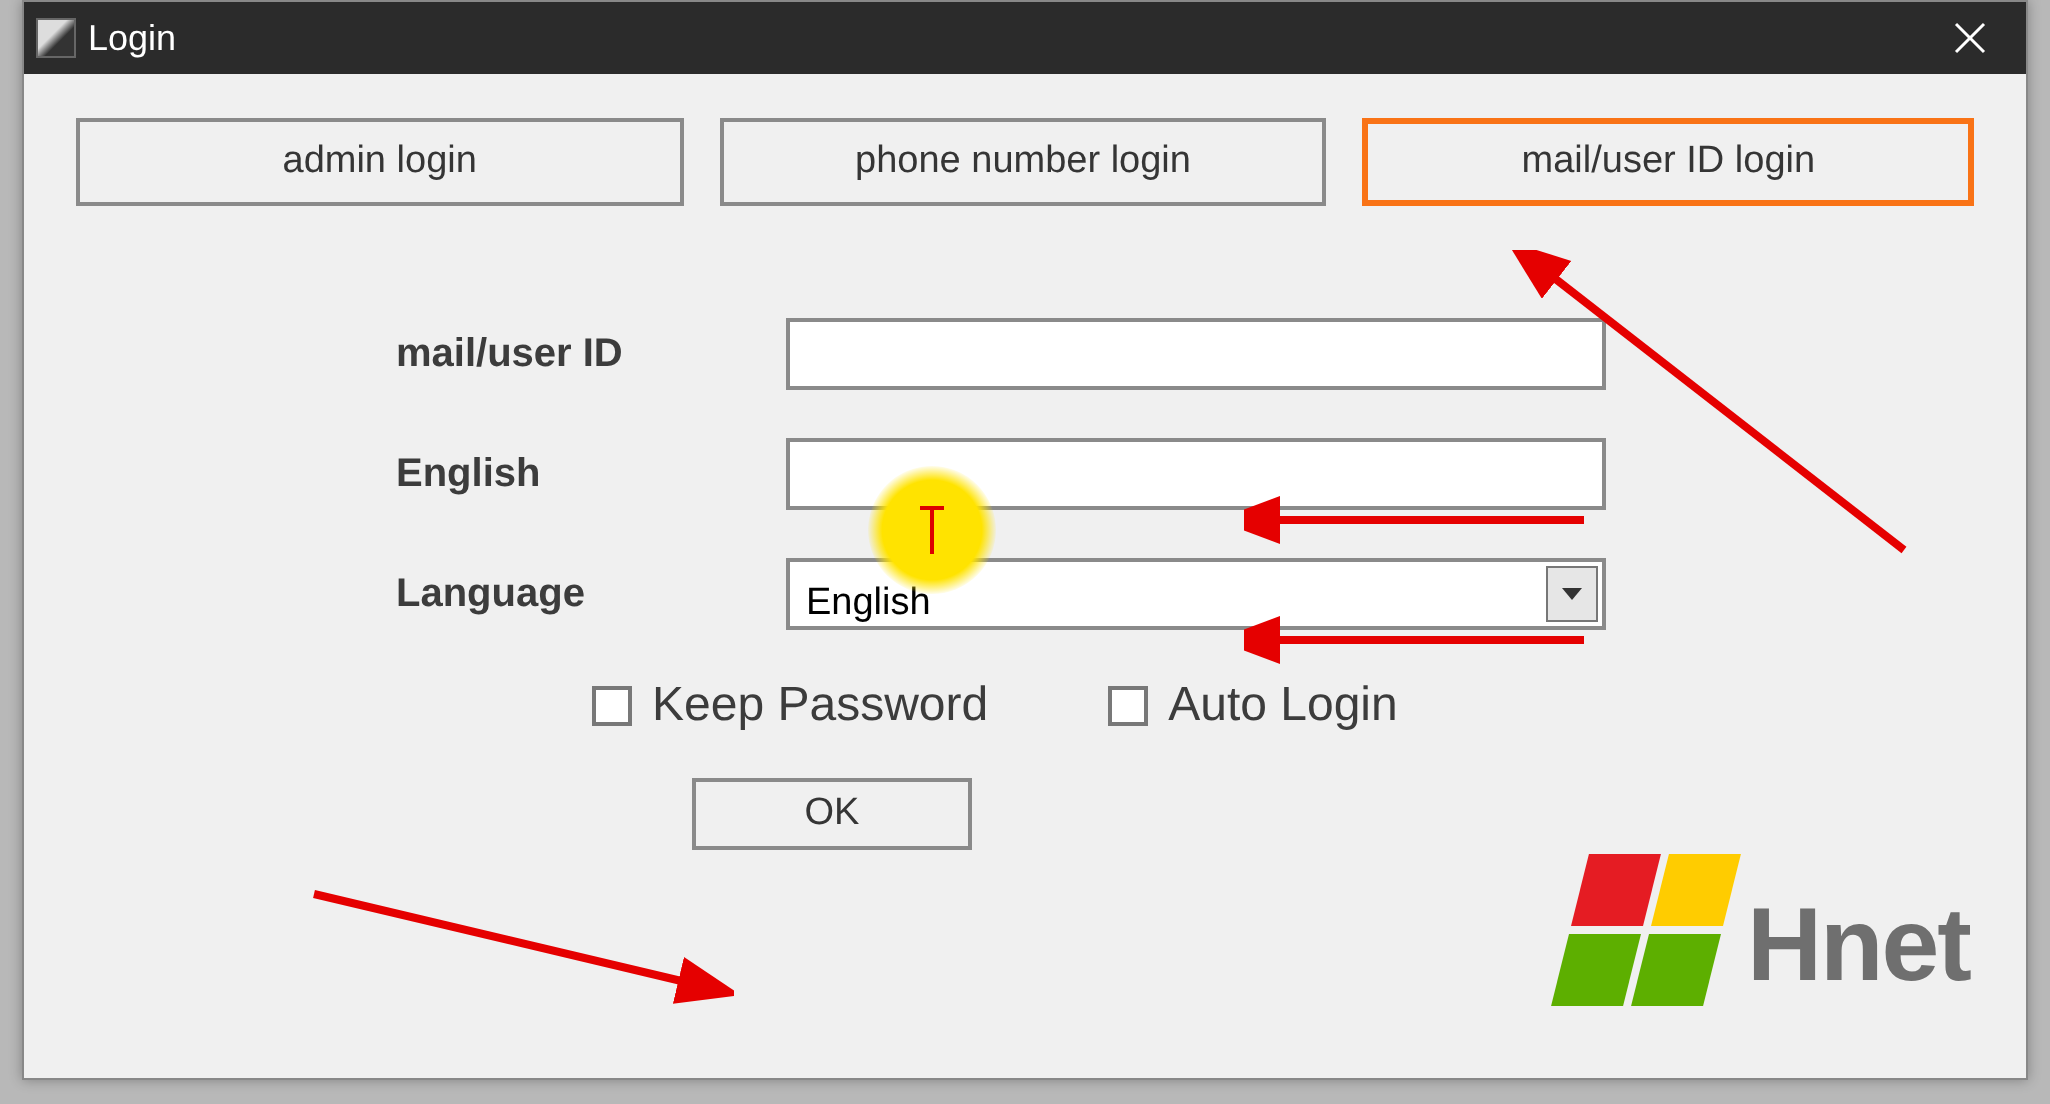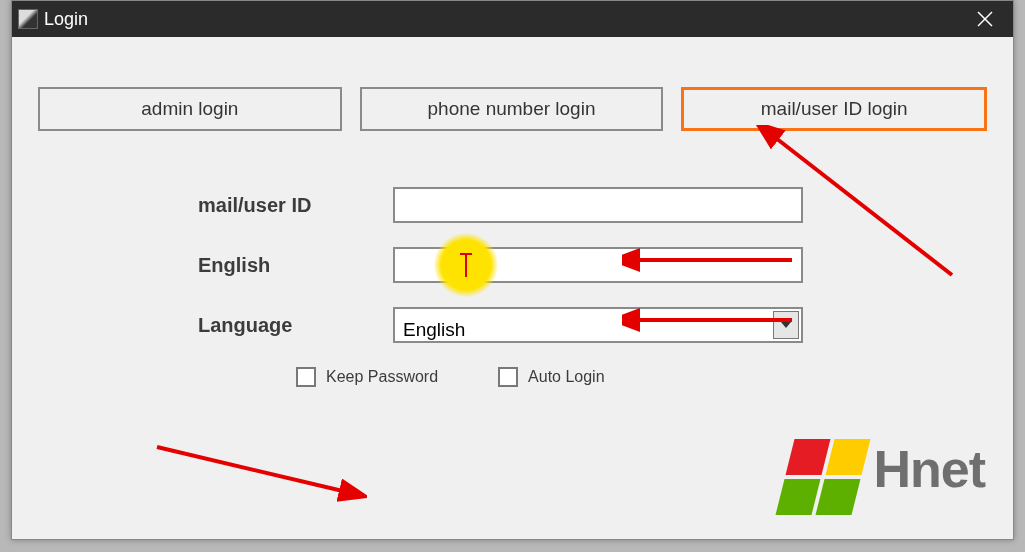--- a/index.html
+++ b/index.html
@@ -36,21 +36,21 @@
   }
   .titlebar .title { flex: 0 0 auto; }
   .titlebar .spacer { flex: 1; }
   .titlebar .close-btn {
     width: 44px; height: 36px;
     display: flex; align-items: center; justify-content: center;
     font-size: 20px; font-weight: 300;
     cursor: pointer;
   }
   .content {
-    padding: 50px 26px 20px 26px;
+    padding: 22px 26px 20px 26px;
     position: relative;
     height: calc(100% - 36px);
   }
   .tabs {
     display: flex;
     gap: 18px;
     margin-bottom: 56px;
   }
   .tab {
     flex: 1;
@@ -112,21 +112,21 @@
     content: "";
     border-left: 5px solid transparent;
     border-right: 5px solid transparent;
     border-top: 6px solid #333;
   }
   .check-row {
     display: flex;
     align-items: flex-start;
     gap: 60px;
     margin: 22px 0 22px 258px;
-    font-size: 16px;
+    font-size: 24px;
     color: #3c3c3c;
   }
   .check {
     display: flex; align-items: center; gap: 10px;
     cursor: pointer;
   }
   .check .box {
     width: 20px; height: 20px;
     border: 2px solid #787878;
     background: #fff;
@@ -142,23 +142,23 @@
     background: #f0f0f0;
     font-size: 19px;
     color: #353535;
     display: flex; align-items: center; justify-content: center;
     cursor: pointer;
   }
   
   .logo {
     position: absolute;
     right: 28px;
-    bottom: 24px;
-    display: flex;
-    align-items: flex-start;
+    bottom: 36px;
+    display: flex;
+    align-items: flex-end;
     gap: 12px;
   }
   .logo-tiles {
     display: grid;
     grid-template-columns: 36px 36px;
     grid-template-rows: 36px 36px;
     gap: 4px;
     transform: skewX(-14deg);
   }
   .logo-tiles div { }
@@ -245,20 +245,21 @@
         <div class="box"></div>
         <span>Keep Password</span>
       </div>
       <div class="check">
         <div class="box"></div>
         <span>Auto Login</span>
       </div>
     </div>
 
     <div class="btn-row">
+      <div class="btn">OK</div>
     </div>
 
     <div class="logo">
       <div class="logo-tiles">
         <div class="t1"></div>
           <div class="t2"></div>
           <div class="t3"></div>
           <div class="t4"></div>
       </div>
       <div class="logo-text">Hnet</div>

